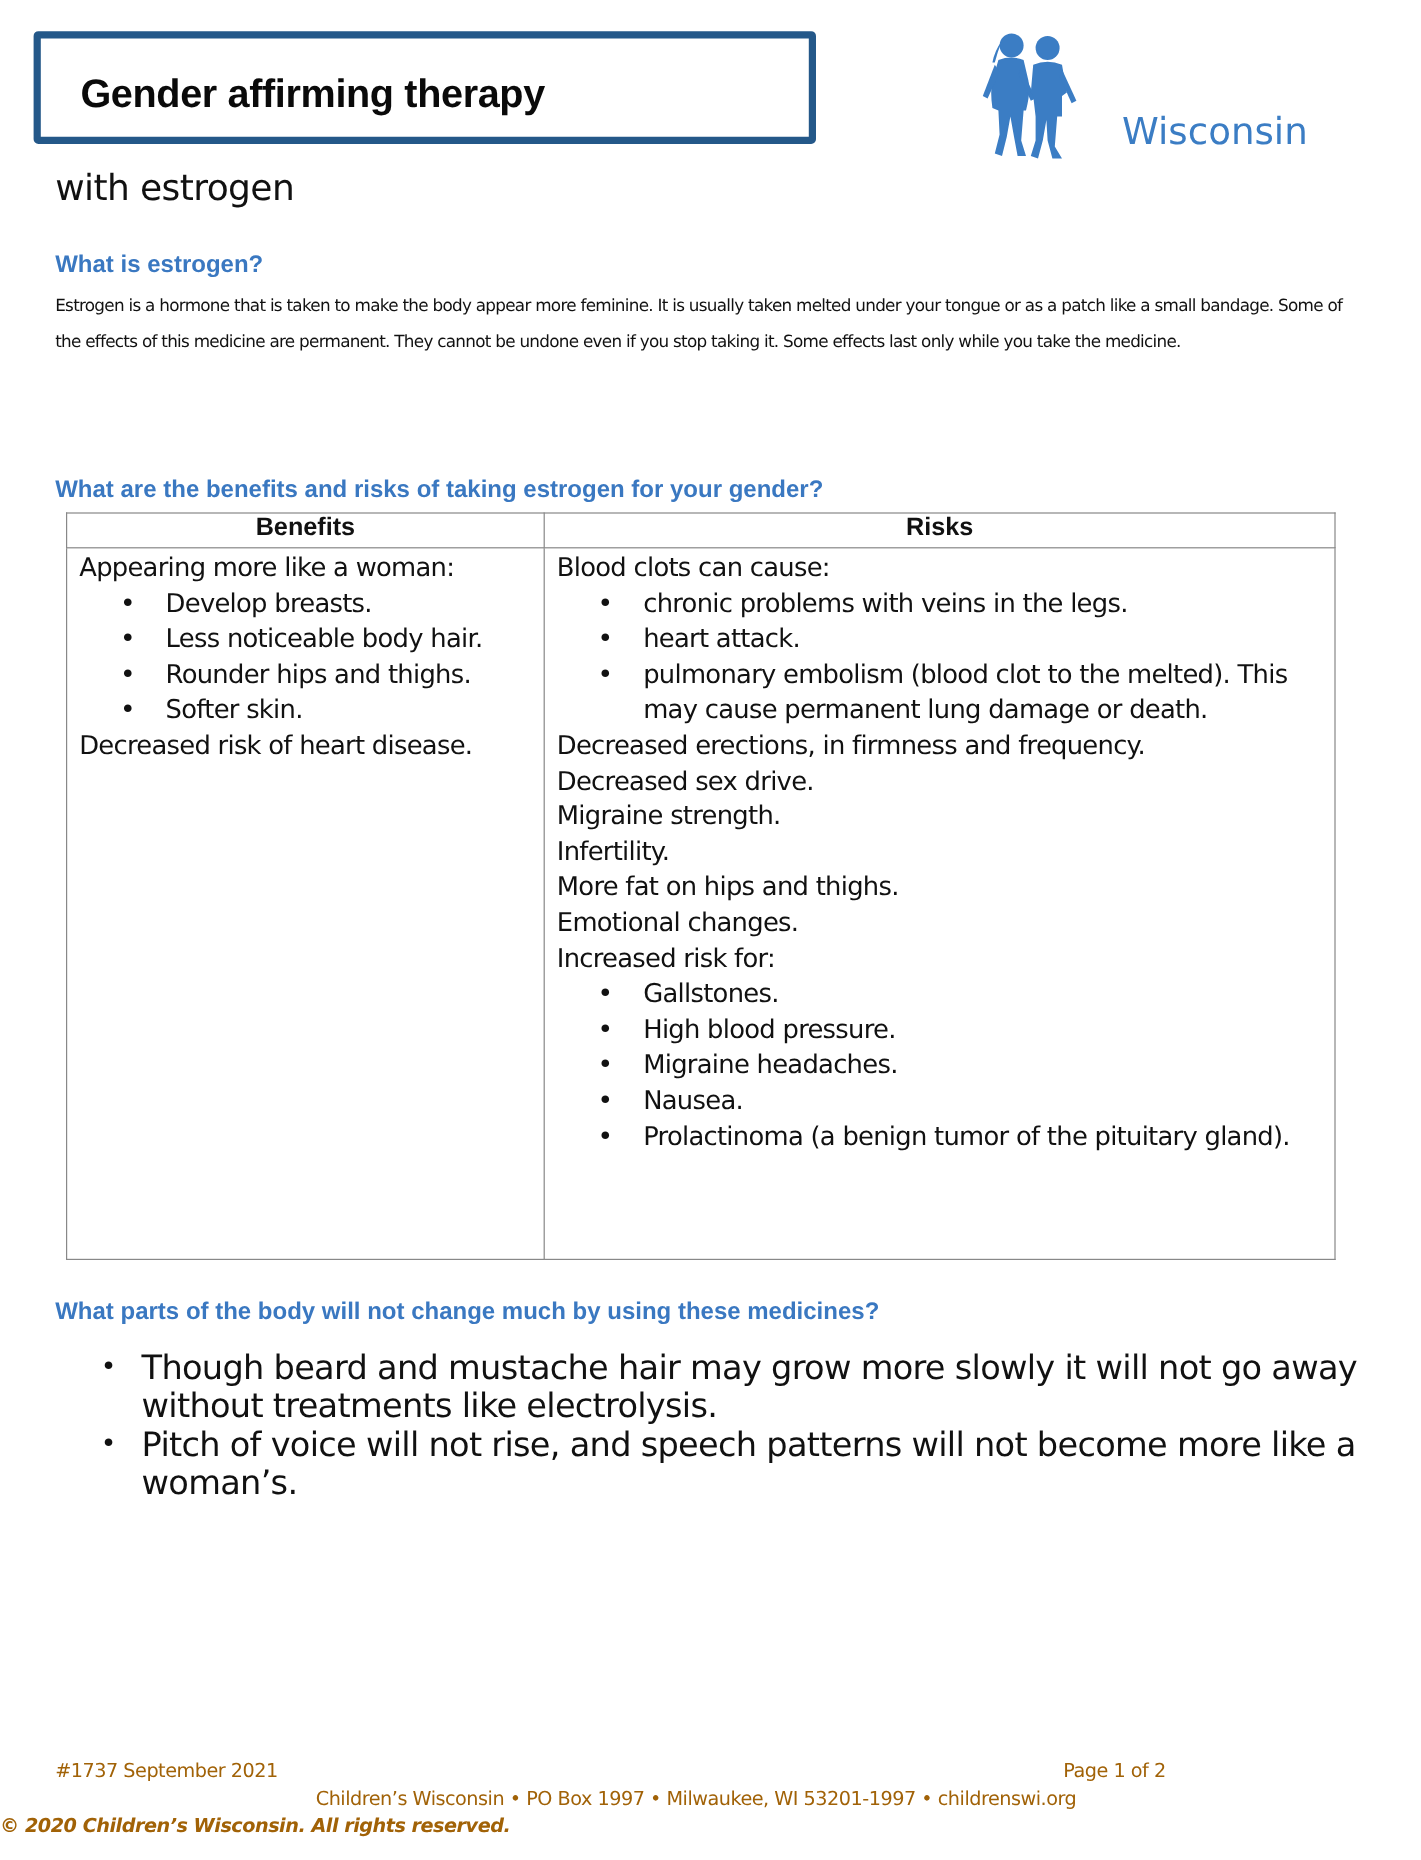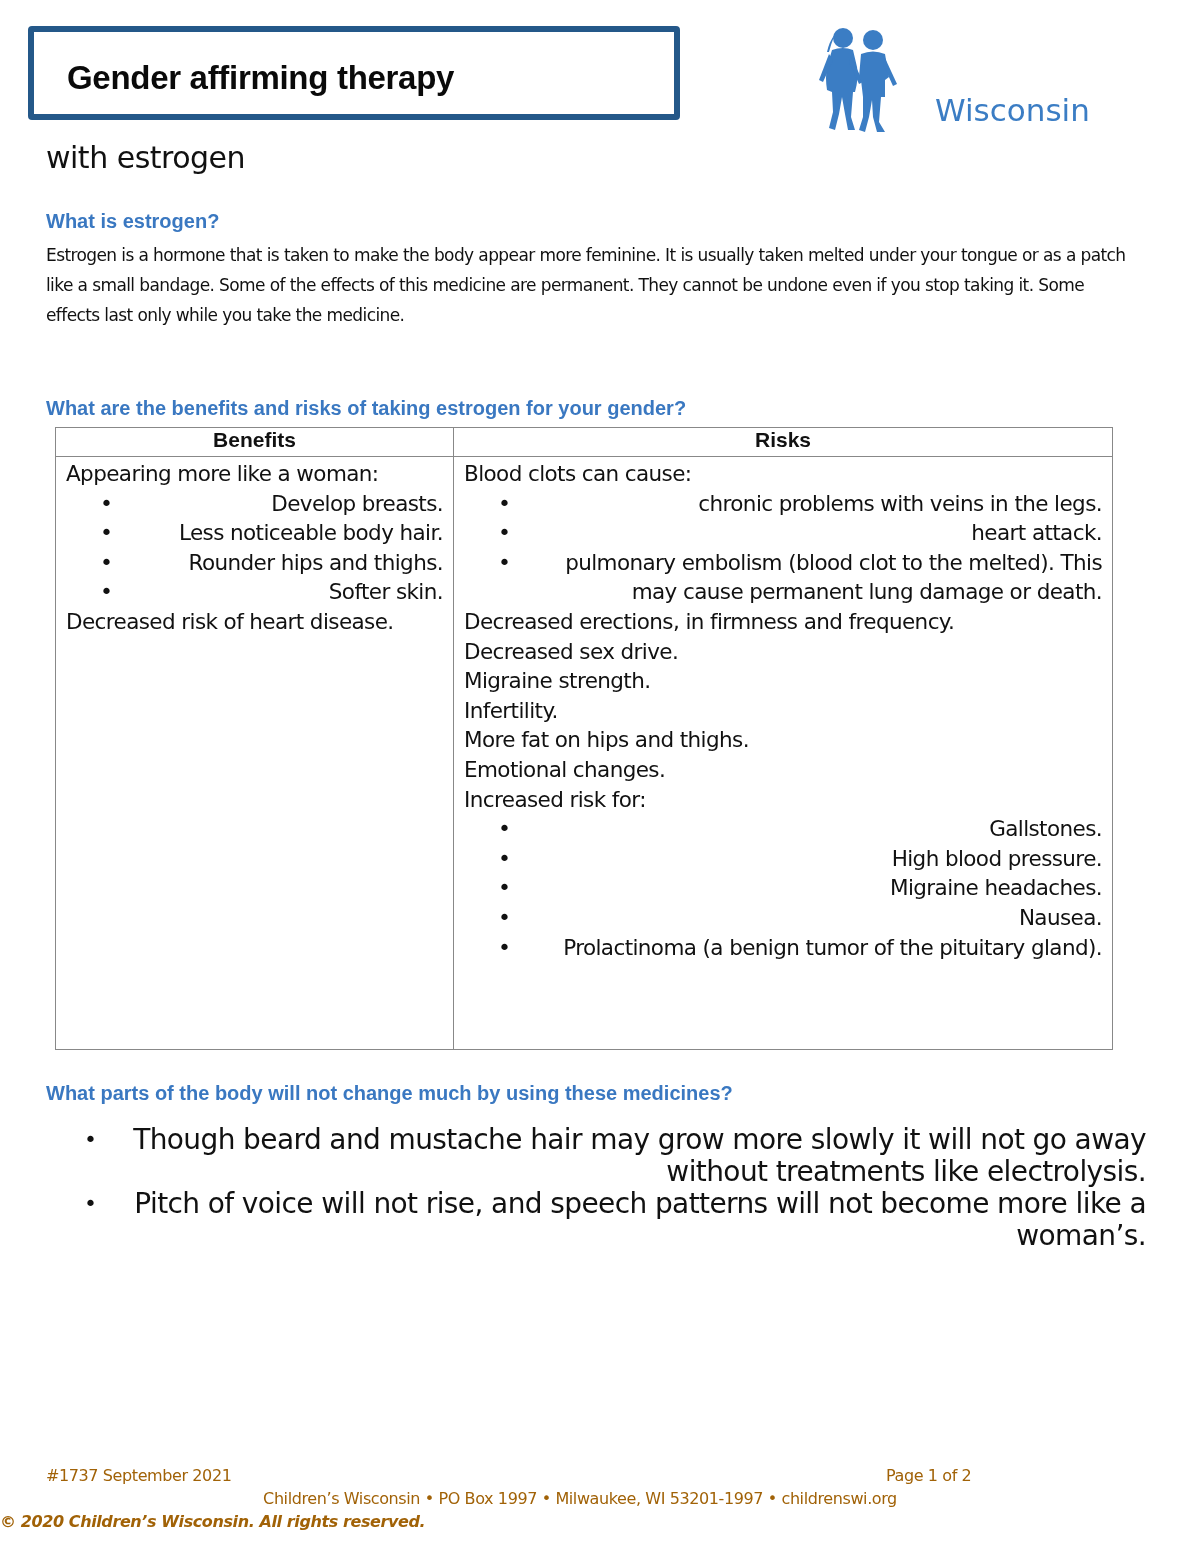--- a/index.html
+++ b/index.html
@@ -5,28 +5,28 @@
   html, body { margin:0; padding:0; background:#fff; }
   body { width:1184px; height:1550px; position:relative; font-family:"DejaVu Sans", sans-serif; color:#111; overflow:hidden; }
   .title-box { position:absolute; left:28px; top:26px; width:652px; height:94px; border:6px solid #245889; border-radius:4px; box-sizing:border-box; }
   .title-box h1 { position:absolute; left:18px; top:12px; margin:15px; font-family:"Liberation Sans", sans-serif; font-weight:bold; font-size:33px; color:#0a0a0a; letter-spacing:-0.3px; }
   .logo { position:absolute; left:815px; top:22px; width:345px; height:115px; }
   .logo svg { position:absolute; left:0; top:0; }
   .logo .brand1 { position:absolute; left:88px; top:2px; font-family:"DejaVu Sans", sans-serif; font-size:50px; color:#111; letter-spacing:-2px; }
   .logo .brand2 { position:absolute; left:120px; top:70px; font-family:"DejaVu Sans", sans-serif; font-size:31px; color:#3b7dc4; letter-spacing:0px; }
   .subtitle { position:absolute; left:46px; top:140px; font-family:"DejaVu Sans", sans-serif; font-size:30px; color:#111; font-weight:normal; letter-spacing:-0.5px; }
   .h2 { position:absolute; left:46px; font-family:"Liberation Sans", sans-serif; font-weight:bold; font-size:20px; color:#3a78c1; }
-  .para { position:absolute; left:46px; top:240px; width:1090px; font-size:17px; line-height:30px; letter-spacing:-0.6px; color:#111; }
+  .para { position:absolute; left:46px; top:240px; width:1090px; font-size:14px; line-height:30px; letter-spacing:-0.6px; color:#111; }
   table.br { position:absolute; left:55px; top:427px; width:1058px; border-collapse:collapse; font-size:21.5px; letter-spacing:-0.6px; }
   table.br th, table.br td { border:1px solid #888; vertical-align:top; }
   table.br th { font-family:"Liberation Sans", sans-serif; font-weight:bold; font-size:21px; height:28px; padding:0; text-align:center; letter-spacing:0; }
   table.br td { padding:2px 10px 0 10px; line-height:29.6px; }
   td.col-b { width:377px; }
   td.col-r { height:590px; }
-  ul { margin:0; padding:0; list-style:none;text-align:right; }
+  ul { margin:0; padding:0; list-style:none; }
   li.bul { position:relative; padding-left:72px; }
   li.bul::before { content:"\2022"; position:absolute; left:34px; top:0; font-size:22px; }
   .line { display:block; }
   .h2c { top:1082px; }
   ul.nochg { position:absolute; left:46px; top:1112px; width:1100px; font-size:28px; line-height:32px; letter-spacing:-0.6px;margin-top:12px; }
   ul.nochg li.bul { padding-left:72px; }
   ul.nochg li.bul::before { left:38px; }
   .foot { position:absolute; font-family:"DejaVu Sans", sans-serif; font-size:16px; color:#a16207; letter-spacing:-0.4px; }
 </style>
 </head>

